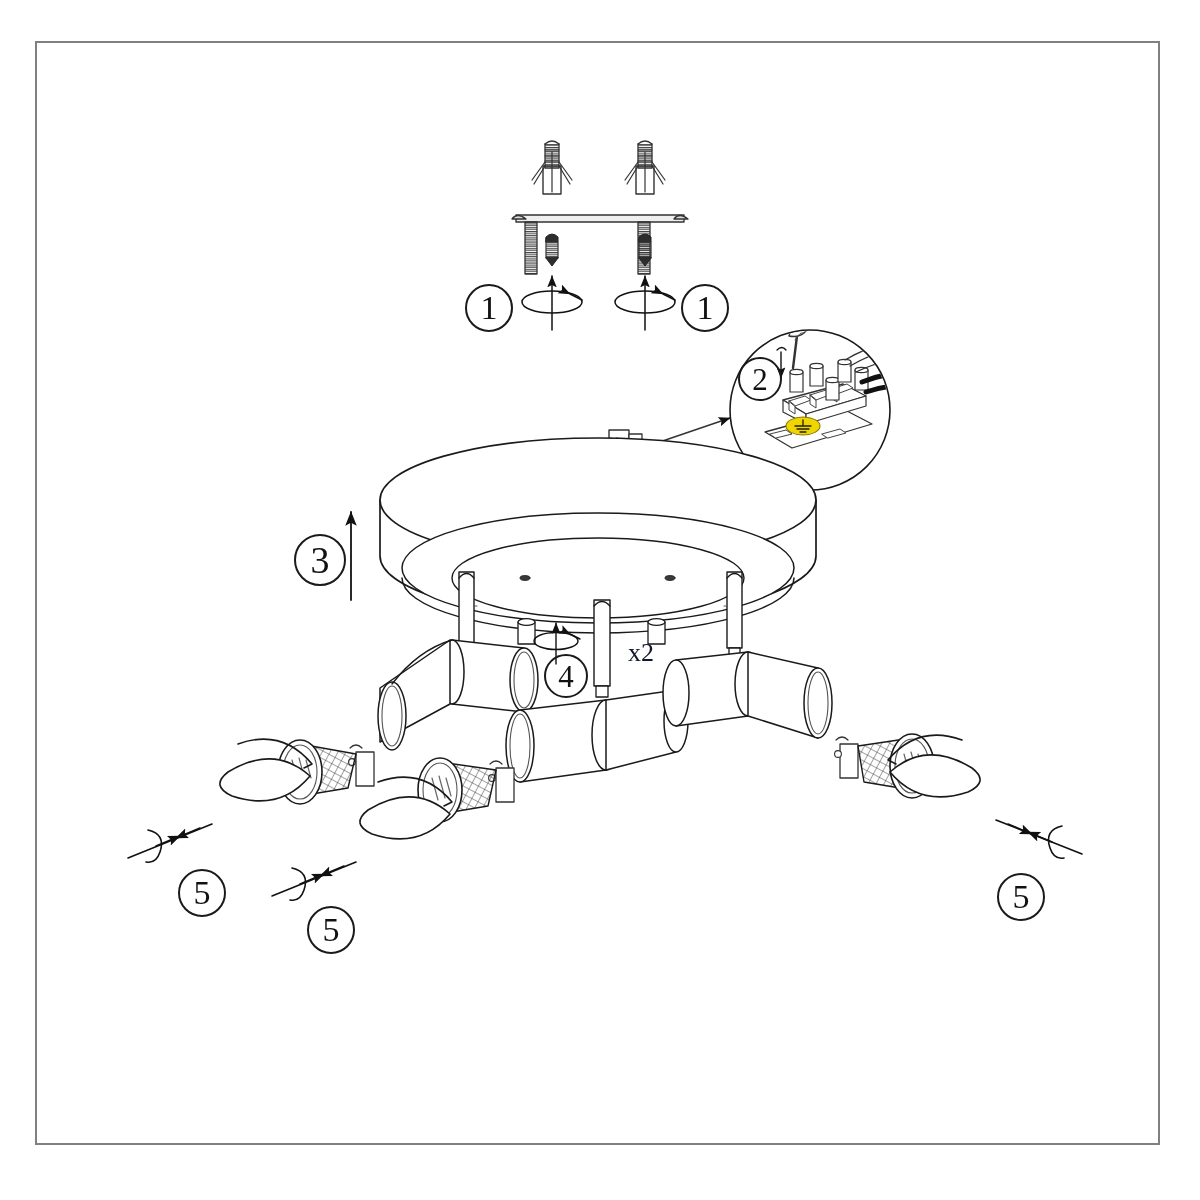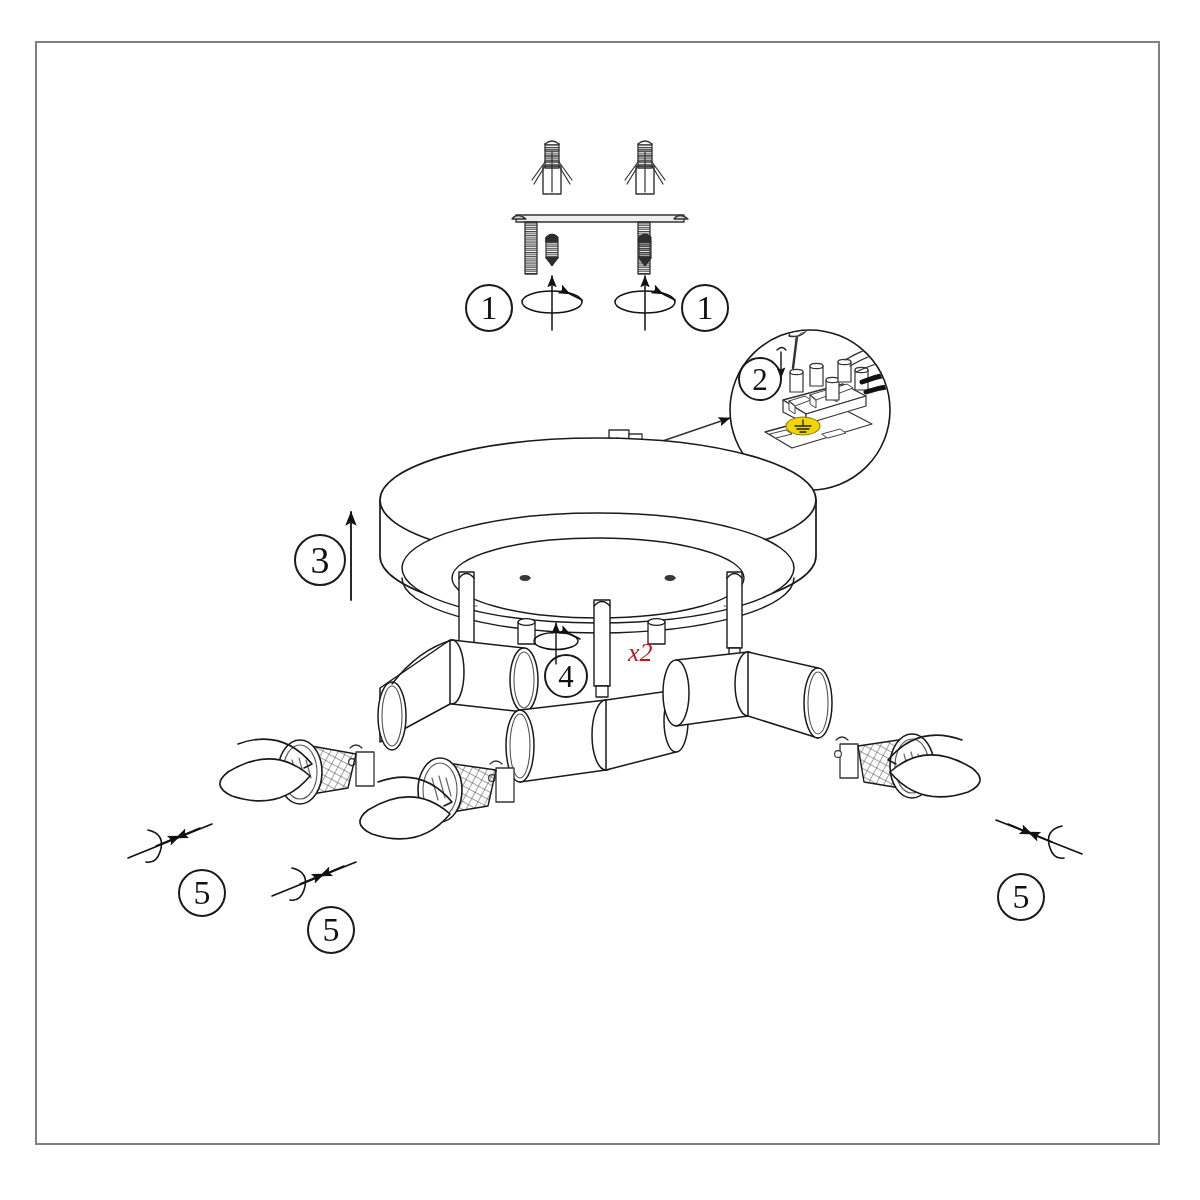--- a/index.html
+++ b/index.html
@@ -45,22 +45,21 @@
     justify-content: center;
     font-family: "Liberation Serif", serif;
     color: #111;
     background: transparent;
     box-sizing: border-box;
     line-height: 1;
   }
   .mult {
     position: absolute;
     font-family: "Liberation Serif", serif;
-    color: #b91c1c;
-    font-style: italic;
+    color: #0f172a;
   }
 </style>
 </head>
 <body>
 
 <div id="sheet">
 
   <div class="frame"></div>
 
   <svg class="layer" viewBox="0 0 1200 1200" xmlns="http://www.w3.org/2000/svg">

